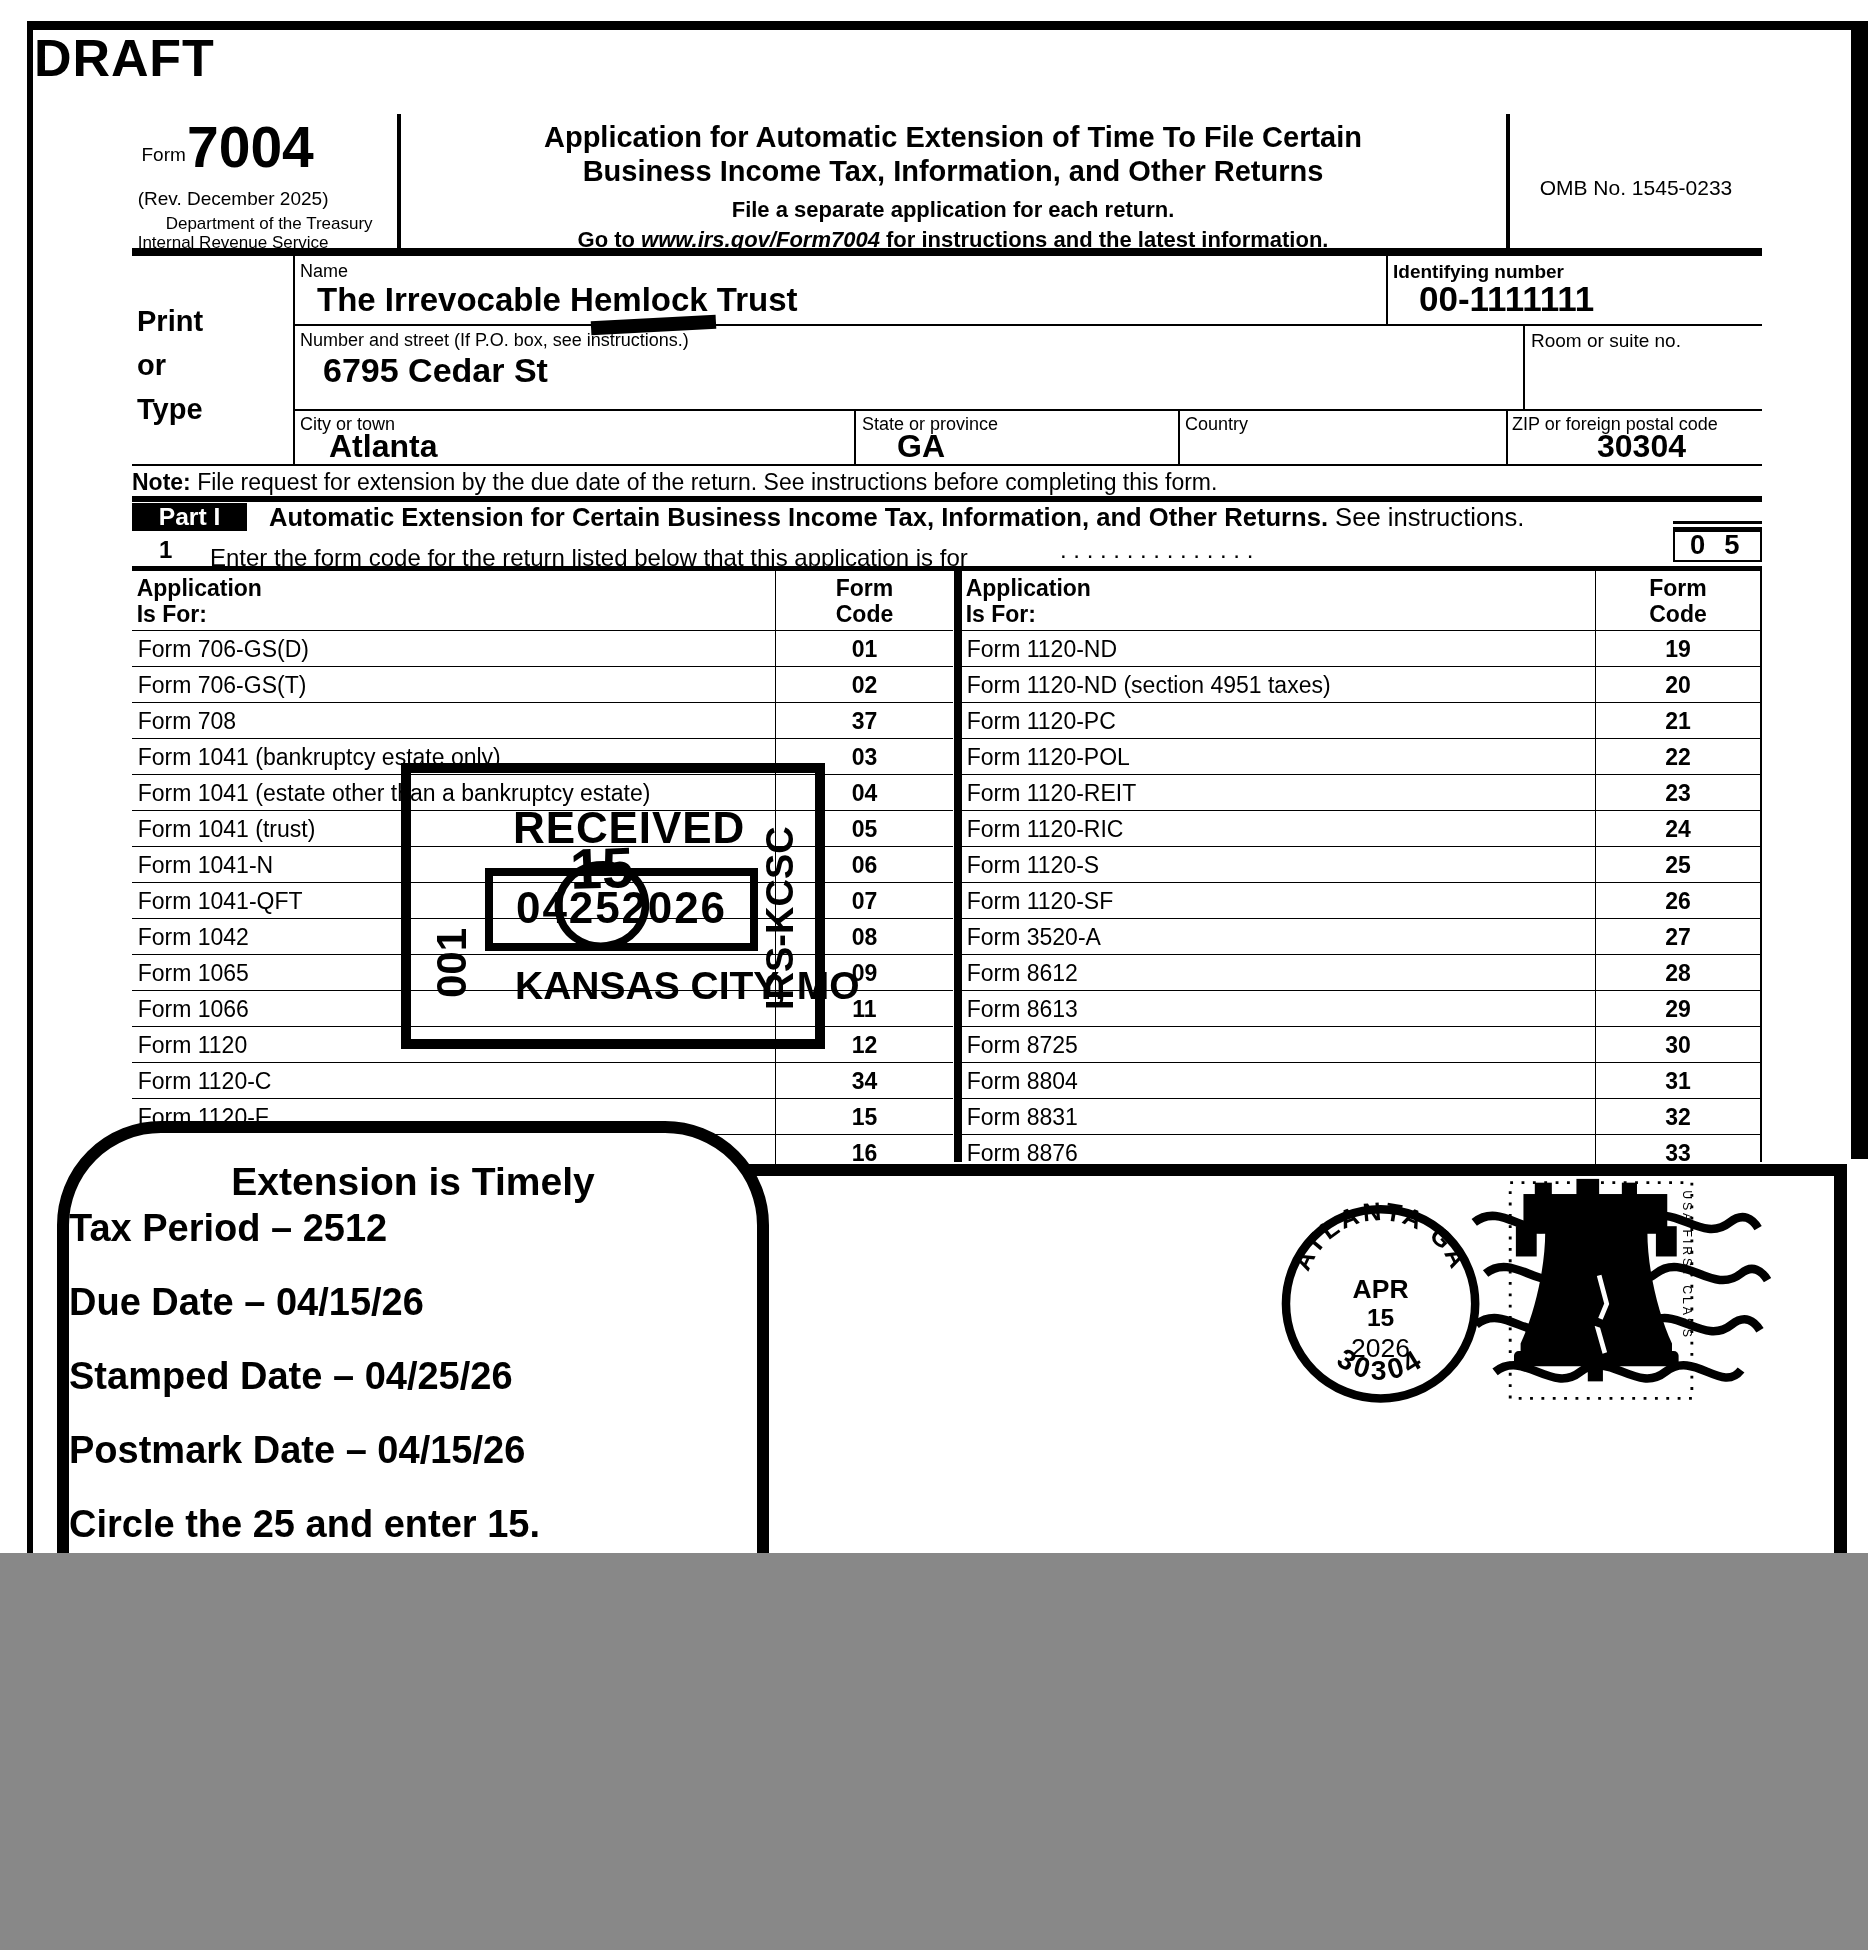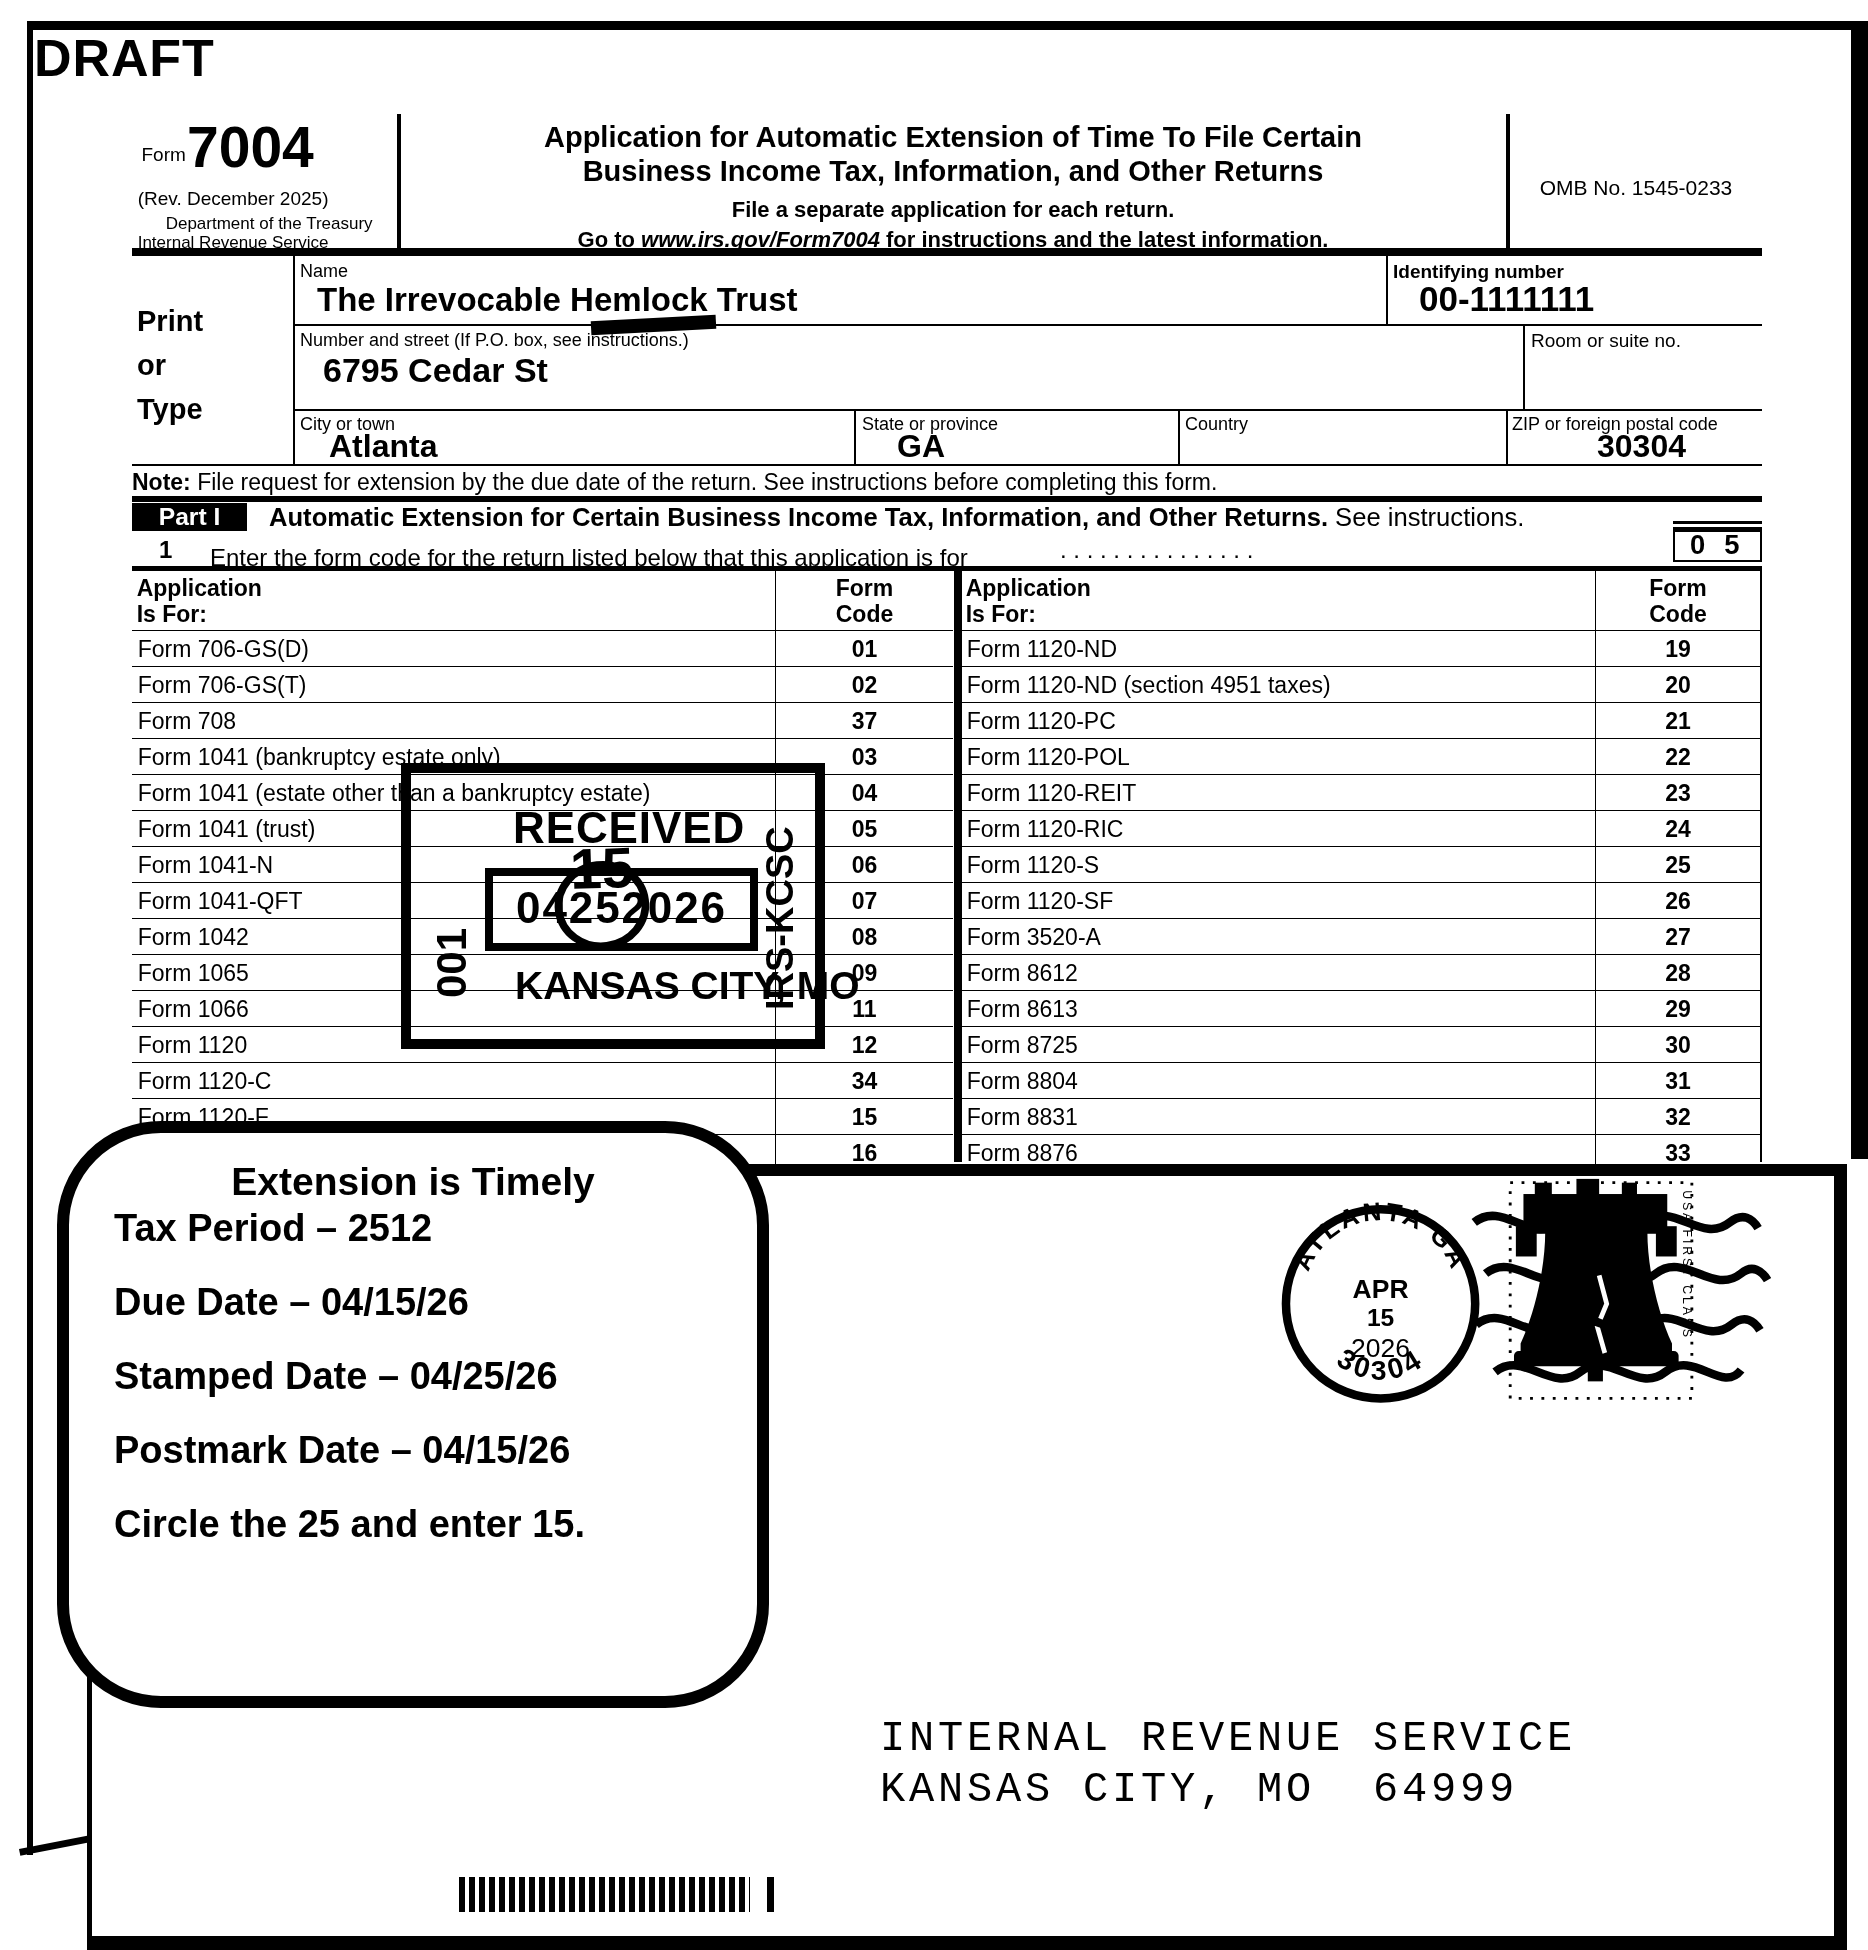--- a/index.html
+++ b/index.html
@@ -1,35 +1,35 @@
 <!DOCTYPE html>
 <html style="font-size:15px"><head>
 <meta charset="utf-8">
 <style>
   html,body{margin:0;padding:0;background:#888;}
-  #page{position:relative;width:1868px;height:1950px;background:#fff;overflow:hidden;
+  #page{position:relative;width:1868px;height:1553px;background:#fff;overflow:hidden;
         font-family:"Liberation Sans",sans-serif;color:#000;}
   .abs{position:absolute;}
   .b{font-weight:bold;}
   .blk{background:#000;}
   
   .half{position:absolute;}
   .thead{display:flex;height:59px;border-bottom:1.9px solid #000;font-weight:bold;font-size:23px;}
   .thead .tlab{flex:1;padding:3.8px 0 0 4.7px;line-height:26.5px;}
   .thead .tcode{border-left:0.9px solid #000;text-align:center;line-height:26.5px;padding-top:3.8px;box-sizing:border-box;}
   .trow{display:flex;height:35px;border-bottom:0.9px solid #000;}
   .trow .tlab{flex:1;font-size:23px;padding:4.7px 0 0 5.7px;white-space:nowrap;overflow:hidden;}
   .trow .tcode{border-left:0.9px solid #000;text-align:center;font-weight:bold;font-size:23px;padding-top:4.7px;box-sizing:border-box;}
   .half.left .tcode{width:178px;}
   .half.right .tcode{width:165px;}
   
   #bubble{position:absolute;left:57px;top:1121px;width:712px;height:587px;background:#fff;
           border:12.3px solid #000;border-radius:104px;z-index:8;box-sizing:border-box;}
   #bubble .title{font-size:39px;font-weight:bold;text-align:center;margin-top:26.5px;margin-bottom:3.8px;}
-  #bubble .line{font-size:38px;font-weight:bold;padding-left:45px;margin-bottom:31px;white-space:nowrap;}
+  #bubble .line{font-size:38px;font-weight:bold;margin-bottom:31px;white-space:nowrap;}
   
   #envelope{position:absolute;left:87px;top:1164px;width:1760px;height:786px;background:#fff;
             border-top:12.3px solid #000;border-right:13.2px solid #000;border-bottom:14px solid #000;
             border-left:5.7px solid #000;box-sizing:border-box;z-index:5;}
   .env-addr{font-family:"Liberation Mono",monospace;font-size:42px;letter-spacing:3.8px;white-space:pre;z-index:6;}
   #barcode-run{background:repeating-linear-gradient(90deg,#000 0 5.7px,transparent 5.7px 10px);}
   
   #rstamp{position:absolute;left:401px;top:763px;width:424px;height:286px;border:10.4px solid #000;
           box-sizing:border-box;z-index:3;}
   .vtext{writing-mode:vertical-rl;transform:rotate(180deg);font-weight:bold;}

